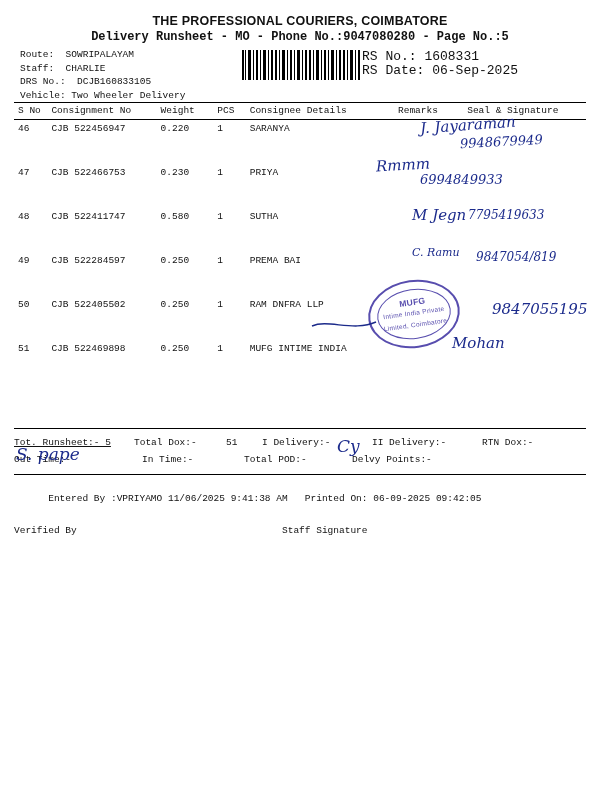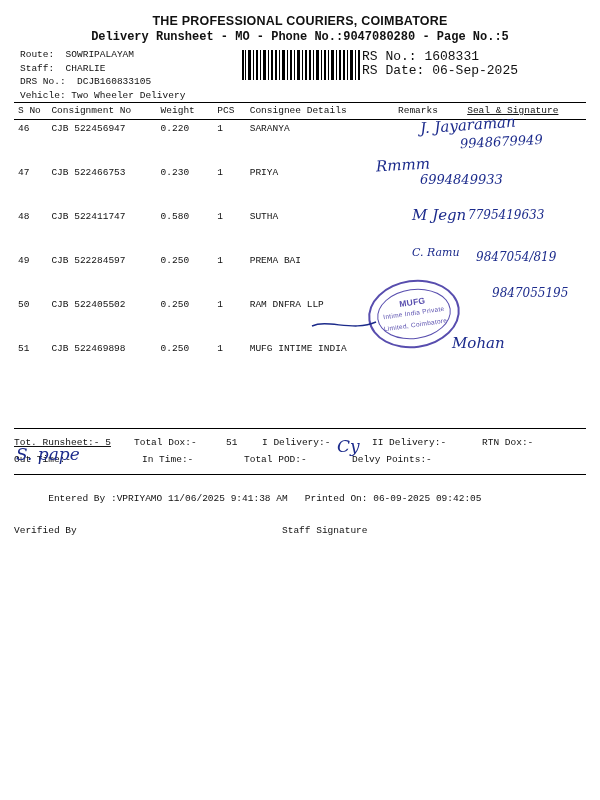--- a/index.html
+++ b/index.html
@@ -97,21 +97,21 @@
     vertical-align: top;
     height: 38px;
     white-space: nowrap;
   }
   .c-sno { width: 26px; }
   .c-cn  { width: 106px; }
   .c-wt  { width: 52px; text-align: left; }
   .c-pcs { width: 26px; }
   .c-cd  { width: 150px; }
   .c-rem { width: 66px; }
-  .c-sig { width: 120px; text-decoration: underline; }
+  .c-sig { width: 120px; }
   .rule-bottom td {
     border-bottom: 1px solid #000;
     height: 0;
     padding: 0;
   }
   .totals {
     font-size: 9.5px;
     line-height: 17px;
     padding-top: 5px;
   }
@@ -354,21 +354,21 @@
   <div class="ink ink-scribble" style="left:376px; top:156px; font-size:15px; transform:rotate(-3deg);">Rmmm</div>
   <div class="ink ink-scribble" style="left:420px; top:172px; font-size:13px;">6994849933</div>
 
   <div class="ink ink-scribble" style="left:412px; top:206px; font-size:15px;">M Jegn</div>
   <div class="ink ink-scribble" style="left:468px; top:208px; font-size:12px;">7795419633</div>
 
   <div class="ink ink-scribble" style="left:412px; top:246px; font-size:11px;">C. Ramu</div>
   <div class="ink ink-scribble" style="left:476px; top:250px; font-size:12px;">9847054/819</div>
 
   <div class="ink ink-scribble" style="left:452px; top:286px; font-size:15px;margin-top:48px;">Mohan</div>
-  <div class="ink ink-scribble" style="left:492px; top:286px; font-size:12px;">9847055195</div>
+  <div class="ink ink-scribble" style="left:492px; top:300px; font-size:15px;">9847055195</div>
 
   <div class="stamp" style="left:368px; top:280px;">
     <div class="inner"></div>
     <div class="l1">MUFG</div>
     <div class="l2">Intime India Private</div>
     <div class="l3">Limited, Coimbatore</div>
   </div>
 
   <svg style="position:absolute; left:310px; top:316px;" width="70" height="18">
     <path d="M2 10 C 18 3, 44 16, 66 6" stroke="#1b2a8a" stroke-width="1.4" fill="none"></path>

